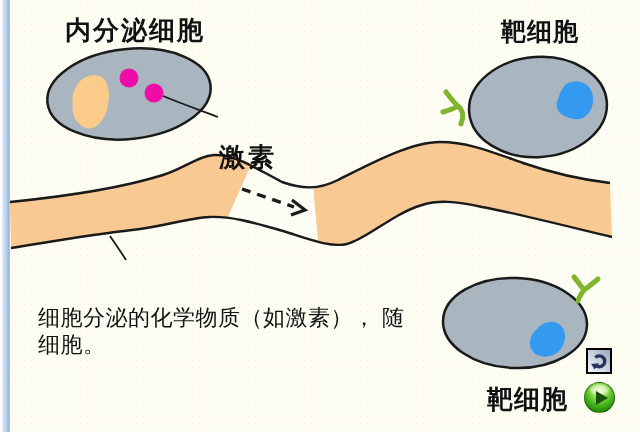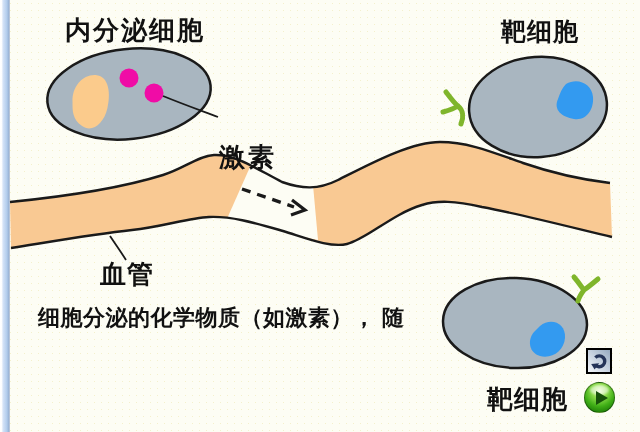--- a/index.html
+++ b/index.html
@@ -18,21 +18,21 @@
   }
   svg.art{position:absolute;left:0;top:0;}
   .lbl{position:absolute;font-weight:bold;white-space:nowrap;}
   .lbl-endocrine{left:65px;top:13px;font-size:26px;letter-spacing:2px;}
   .lbl-hormone{left:219px;top:92px;font-size:26px;letter-spacing:3px;margin-top:48px;}
   .lbl-target-top{left:501px;top:15px;font-size:25px;letter-spacing:1px;}
   .lbl-vessel{left:100px;top:257px;font-size:26px;letter-spacing:1px;}
   .lbl-target-bottom{left:487px;top:382px;font-size:26px;letter-spacing:1px;}
   .desc{
     position:absolute;left:38px;top:304px;width:404px;
-    font-size:22px;line-height:27px;font-weight:bold;letter-spacing:0.5px;
+    font-size:22px;line-height:27px;font-weight:normal;letter-spacing:0.5px;
   }
   .btn{position:absolute;padding:0;cursor:pointer;}
   .btn-replay{
     left:586px;top:348px;width:26px;height:26px;
     border:2px solid #000;box-sizing:border-box;
     background:linear-gradient(225deg,#96aac0 0%,#c2cedd 45%,#f4f7fa 100%);
     display:flex;align-items:center;justify-content:center;
   }
   .btn-play{
     left:584px;top:382px;width:31px;height:31px;border-radius:50%;
@@ -108,25 +108,25 @@
       <path d="M 540 326 C 551 317, 566 323, 565 338 C 564 351, 552 359, 540 356
                C 529 353, 527 340, 534 332 Z" style="fill:var(--nucleus-blue,#339AF0)"></path>
       <path d="M 574 277 C 580 284, 582 288, 584 290 M 598 279 C 592 284, 587 288, 584 290
                M 584 290 C 581 294, 579 297, 578 301" fill="none" stroke-linecap="round" style="stroke:var(--receptor-green,#7FB52B);stroke-width:5"></path>
     </g>
   </svg>
 
   <div class="lbl lbl-endocrine">内分泌细胞</div>
   <div class="lbl lbl-hormone">激素</div>
   <div class="lbl lbl-target-top">靶细胞</div>
-  <div class="lbl lbl-vessel">血管</div>
   <div class="lbl lbl-target-bottom">靶细胞</div>
 
   <div class="desc">
     <div>细胞分泌的化学物质（如激素）， 随</div>
+    <div>细胞。</div>
   </div>
 
   <button class="btn btn-replay">
     <svg width="18" height="18" viewBox="0 0 18 18">
       <path d="M 5.4 5.6 A 5.4 5.4 0 1 1 5.2 12.8" fill="none" style="stroke:var(--icon-navy,#243358)" stroke-width="3.4"></path>
       <path d="M 1.2 12.0 L 9.2 11.2 L 4.6 17.4 Z" style="fill:var(--icon-navy,#243358)"></path>
     </svg>
   </button>
   <button class="btn btn-play">
     <span class="gloss"></span>

